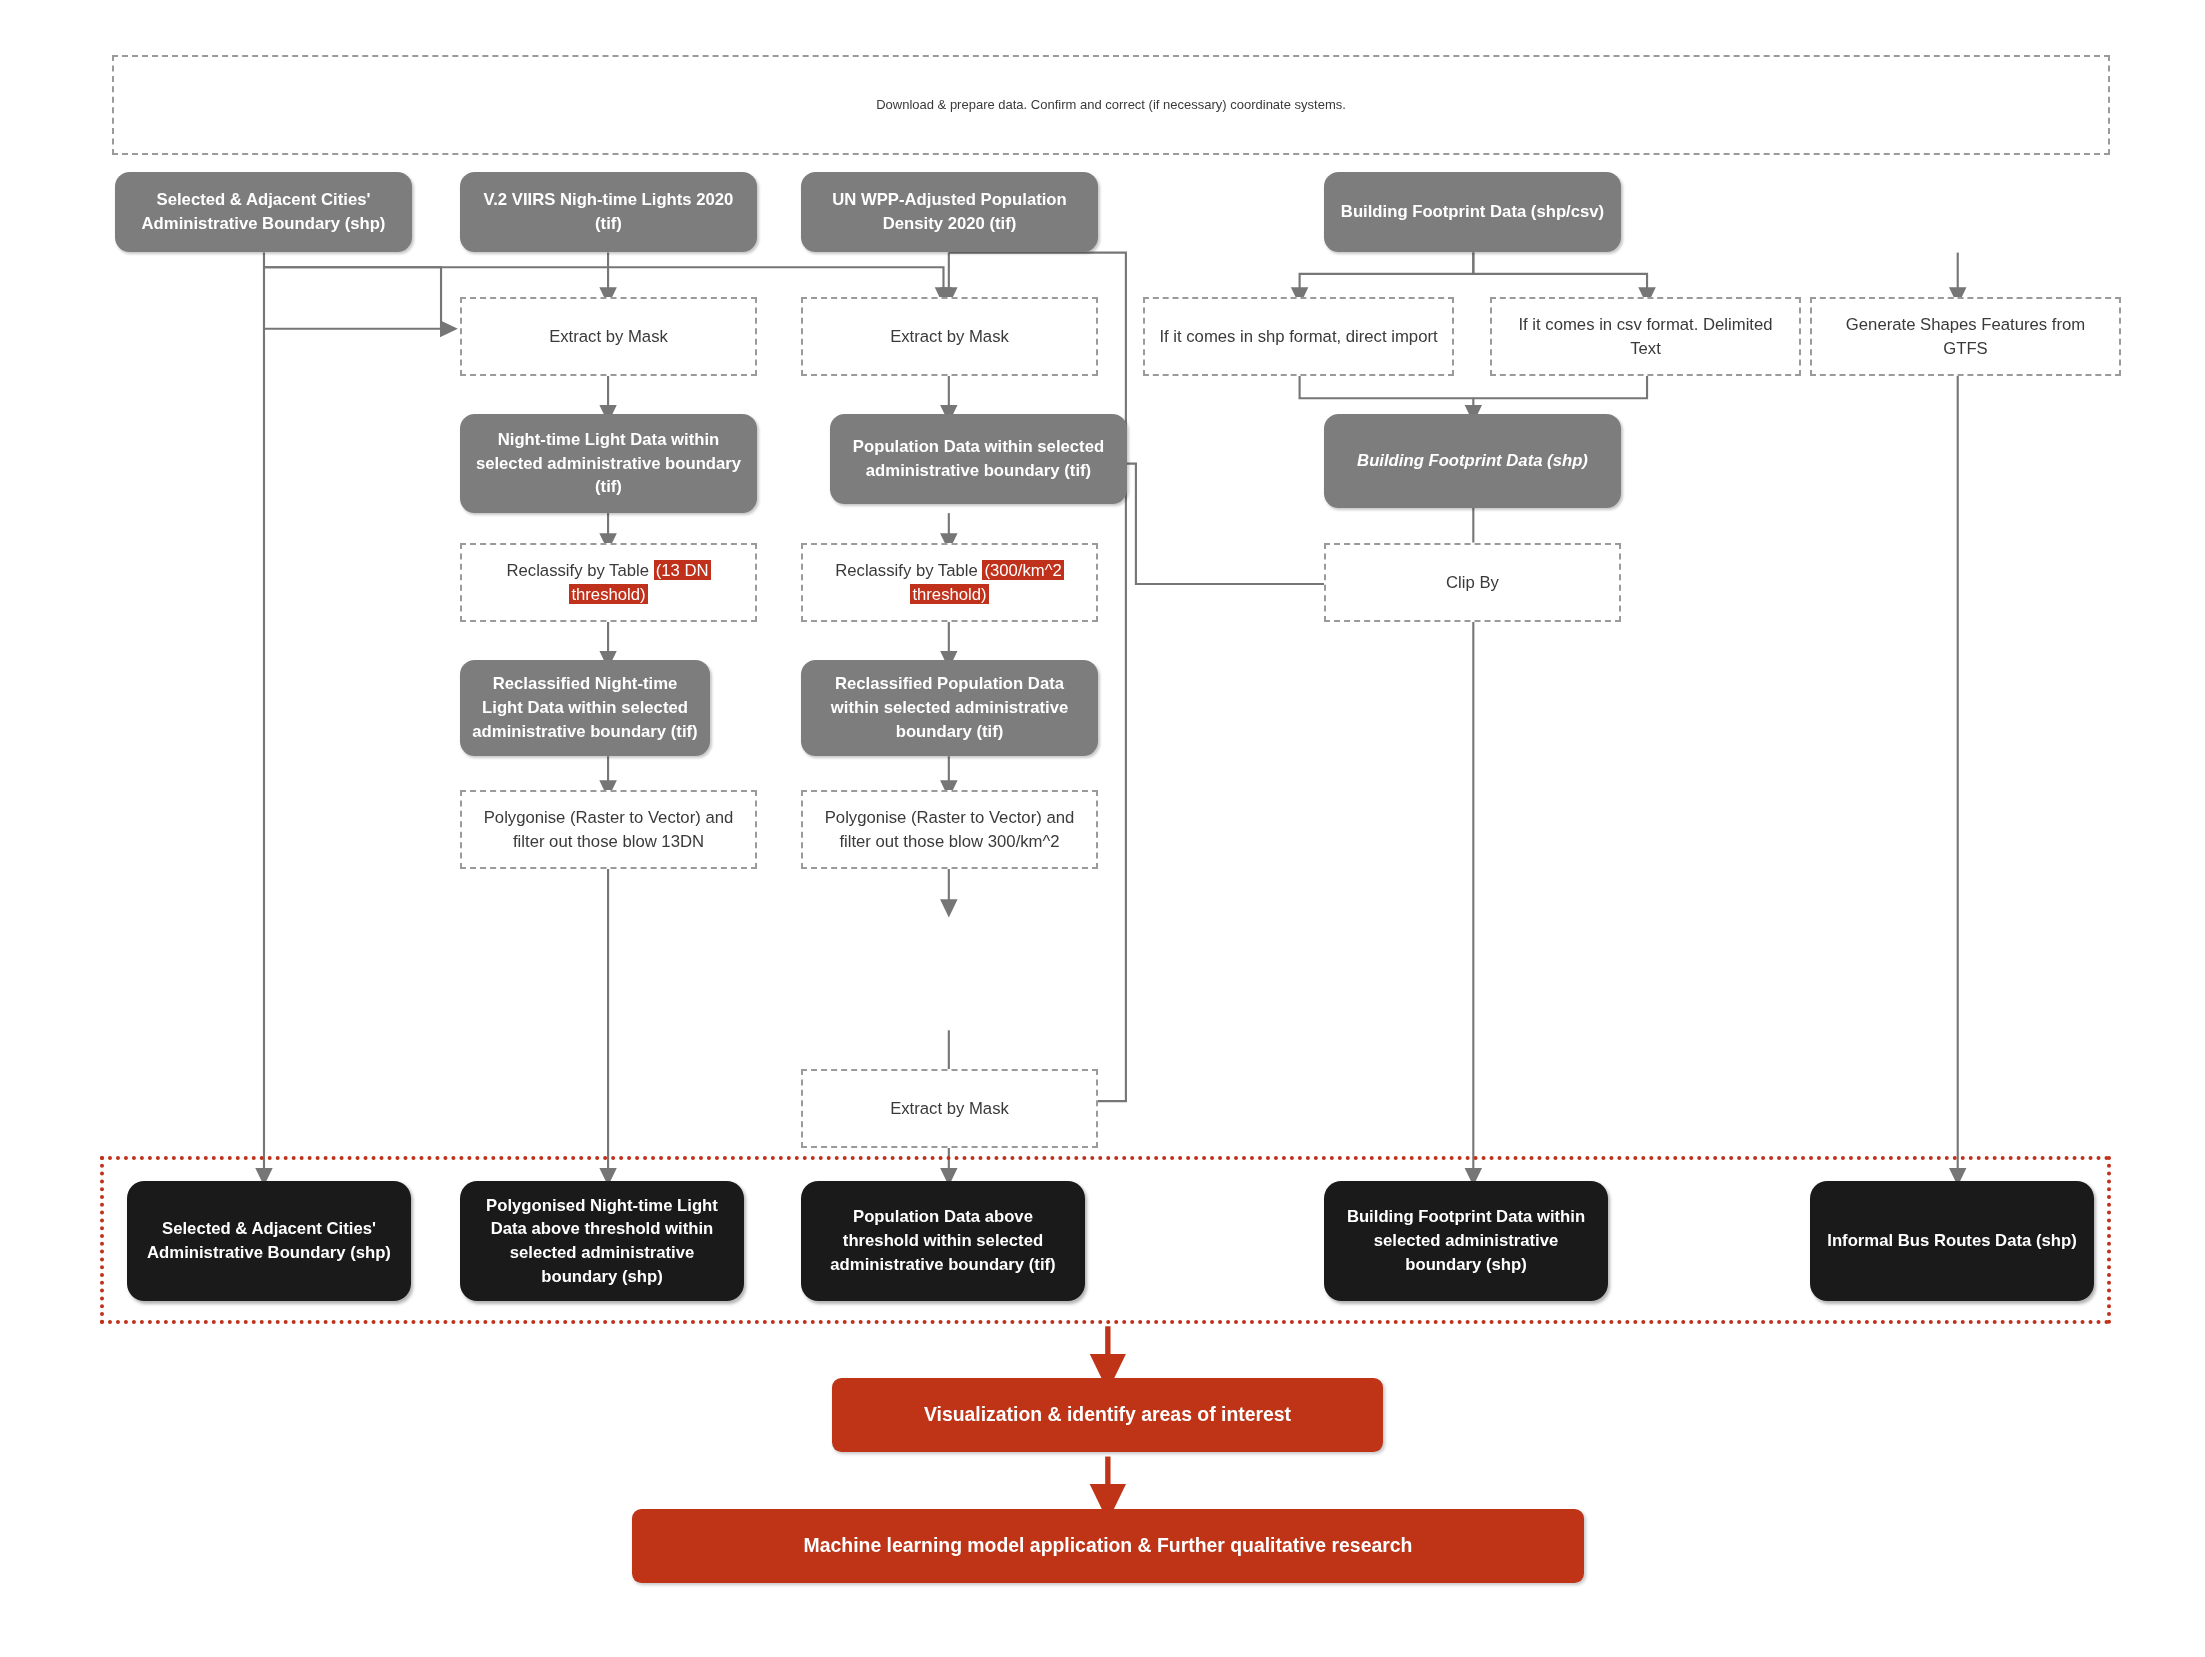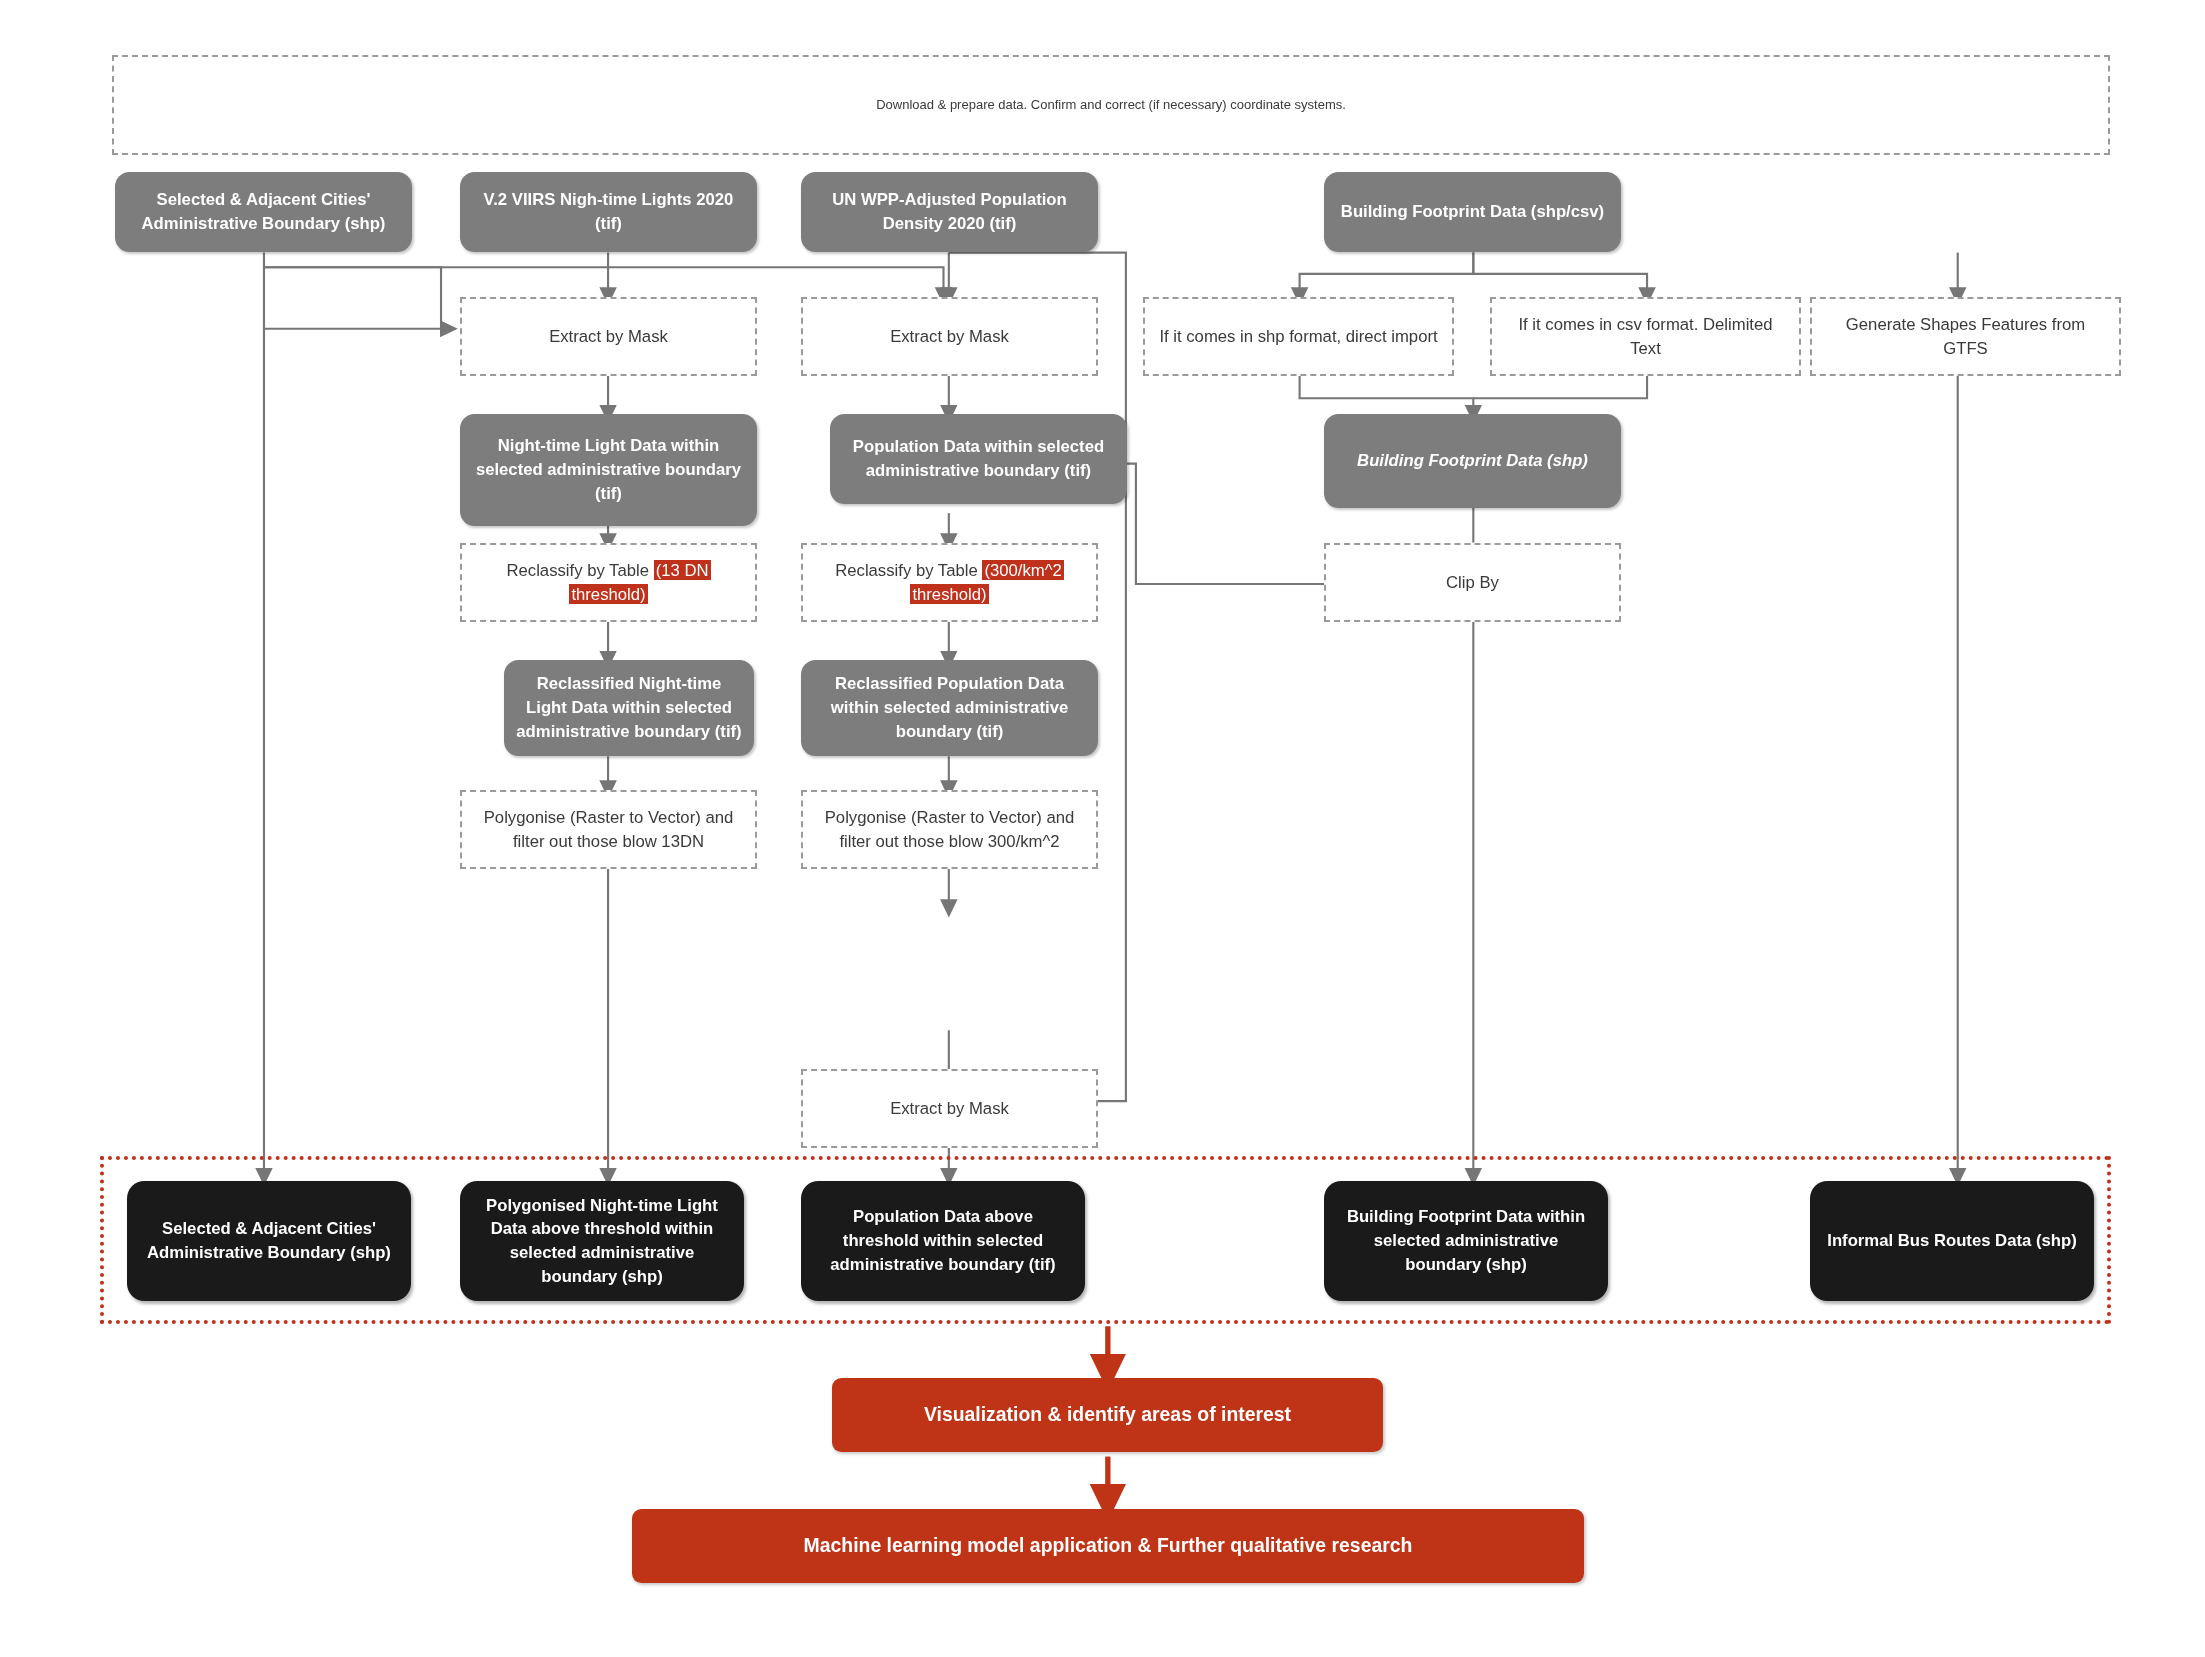--- a/index.html
+++ b/index.html
@@ -215,21 +215,21 @@
   </div>
 
   <div class="node proc" style="left:1490px; top:297px; width:311px; height:79px;">
     <span>If it comes in csv format. Delimited Text</span>
   </div>
 
   <div class="node proc" style="left:1810px; top:297px; width:311px; height:79px;">
     <span>Generate Shapes Features from GTFS</span>
   </div>
 
-  <div class="node grey" style="left:460px; top:414px; width:297px; height:112px;">
+  <div class="node grey" style="left:460px; top:414px; width:297px; height:99px;">
     <span>Night-time Light Data within selected administrative boundary (tif)</span>
   </div>
 
   <div class="node grey" style="left:830px; top:414px; width:297px; height:90px;">
     <span>Population Data within selected administrative boundary (tif)</span>
   </div>
 
   <div class="node grey" style="left:1324px; top:414px; width:297px; height:94px;font-style:italic;">
     <span>Building Footprint Data (shp)</span>
   </div>
@@ -239,21 +239,21 @@
   </div>
 
   <div class="node proc" style="left:801px; top:543px; width:297px; height:79px;">
     <span class="inner"><span>Reclassify by Table </span><span class="hl">(300/km^2 threshold)</span></span>
   </div>
 
   <div class="node proc" style="left:1324px; top:543px; width:297px; height:79px;">
     <span>Clip By</span>
   </div>
 
-  <div class="node grey" style="left:460px; top:660px; width:250px; height:96px;margin-left:44px;">
+  <div class="node grey" style="left:460px; top:660px; width:250px; height:96px;">
     <span>Reclassified Night-time Light Data within selected administrative boundary (tif)</span>
   </div>
 
   <div class="node grey" style="left:801px; top:660px; width:297px; height:96px;">
     <span>Reclassified Population Data within selected administrative boundary (tif)</span>
   </div>
 
   <div class="node proc" style="left:460px; top:790px; width:297px; height:79px;">
     <span>Polygonise (Raster to Vector) and filter out those blow 13DN</span>
   </div>

